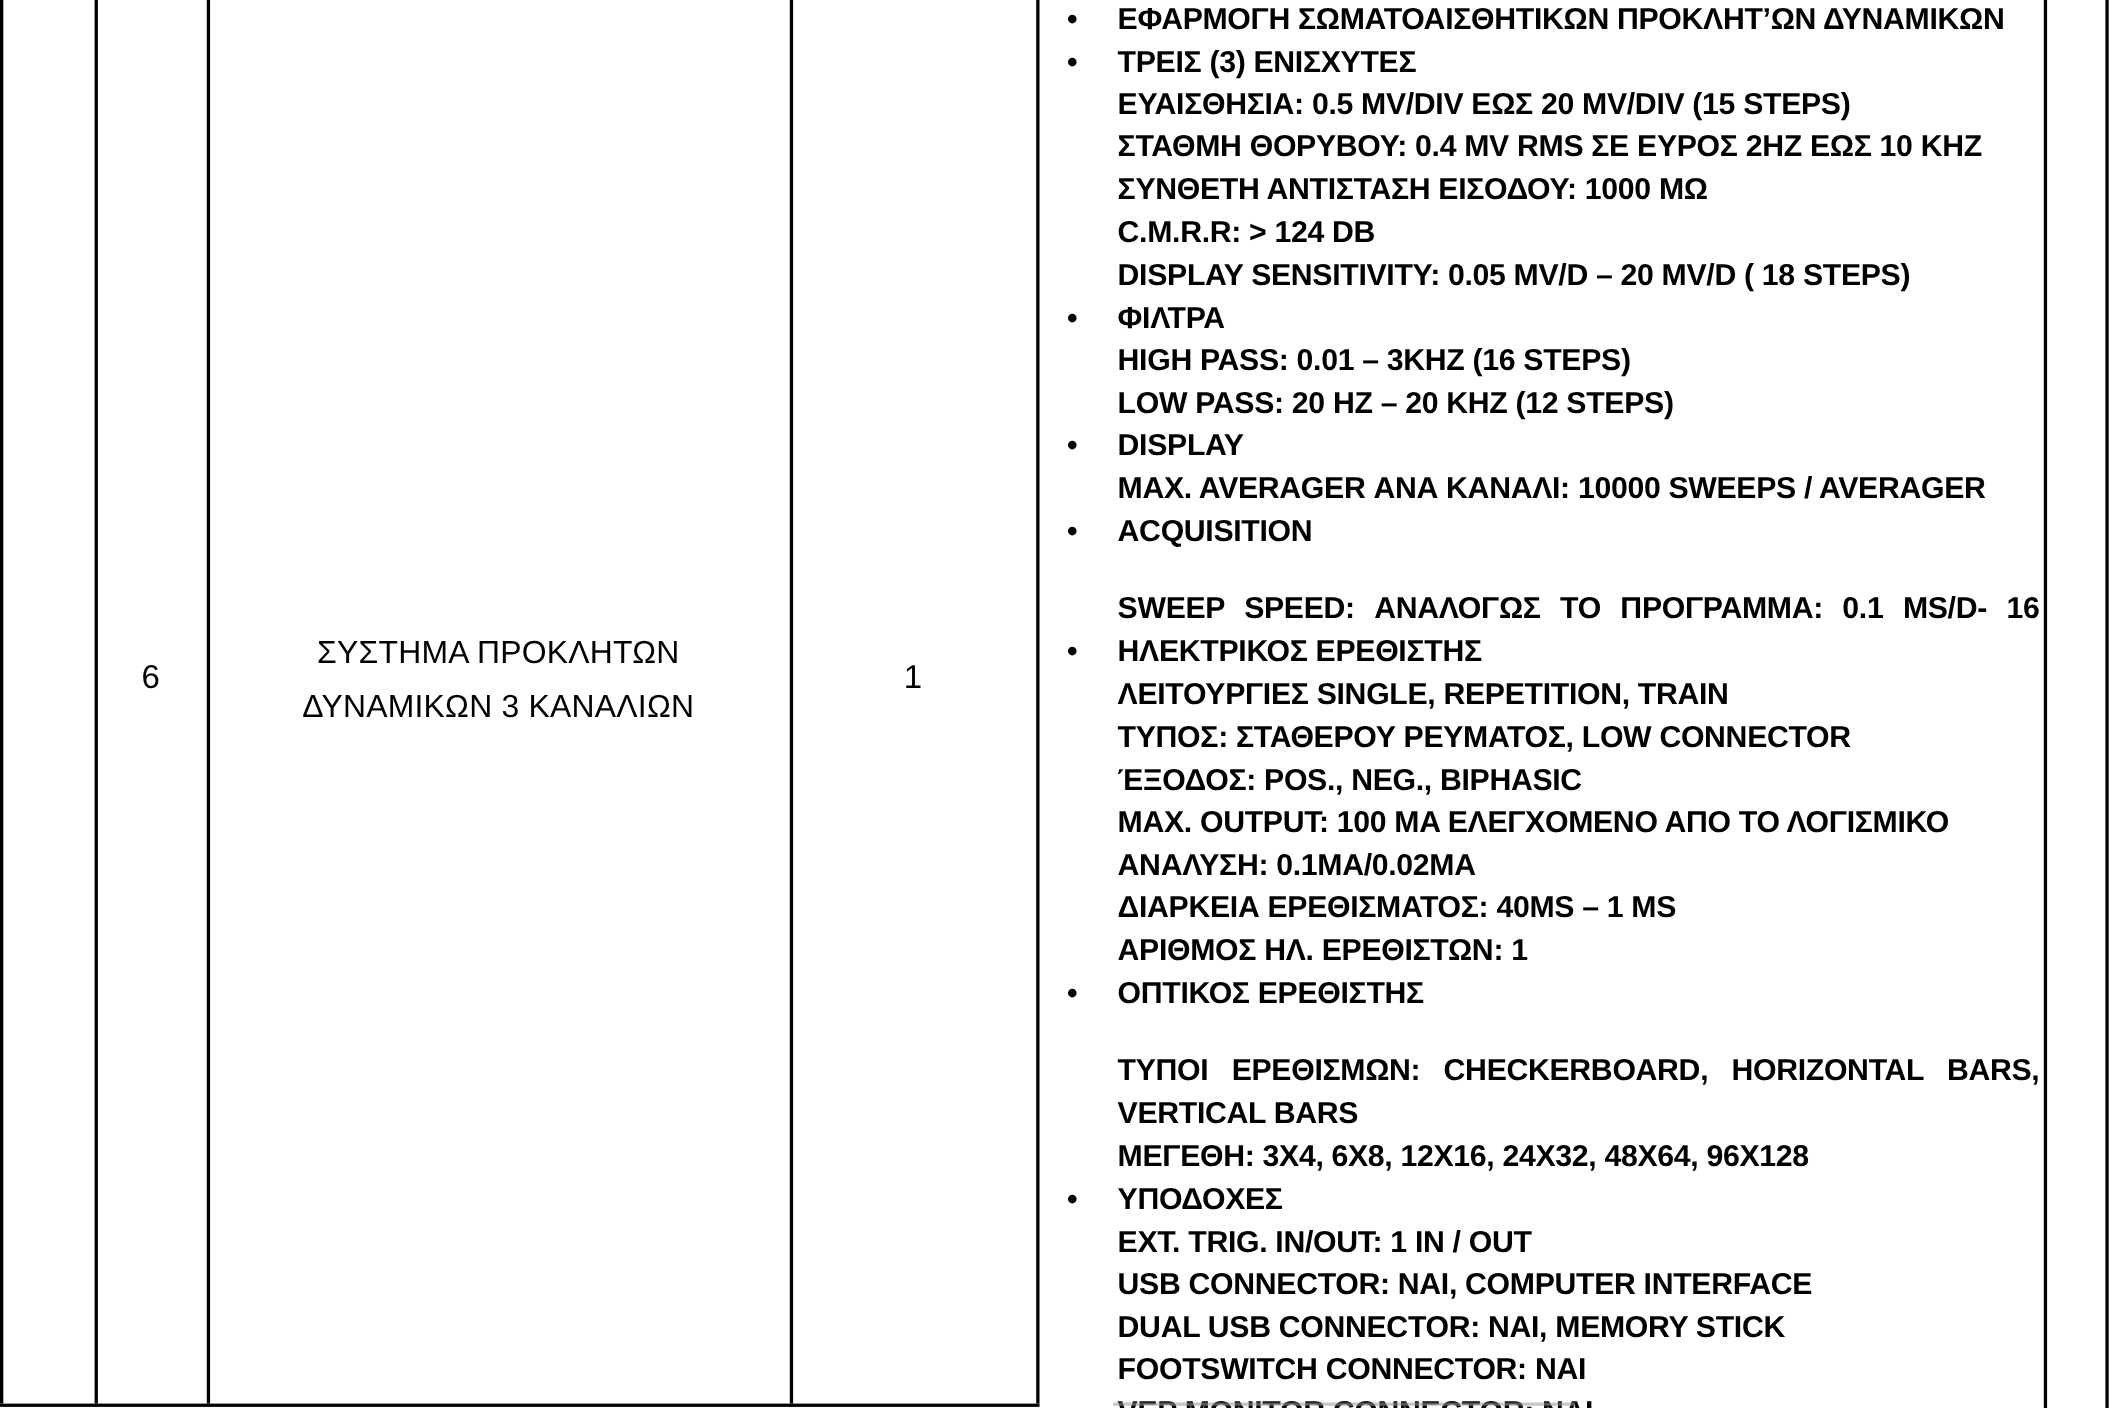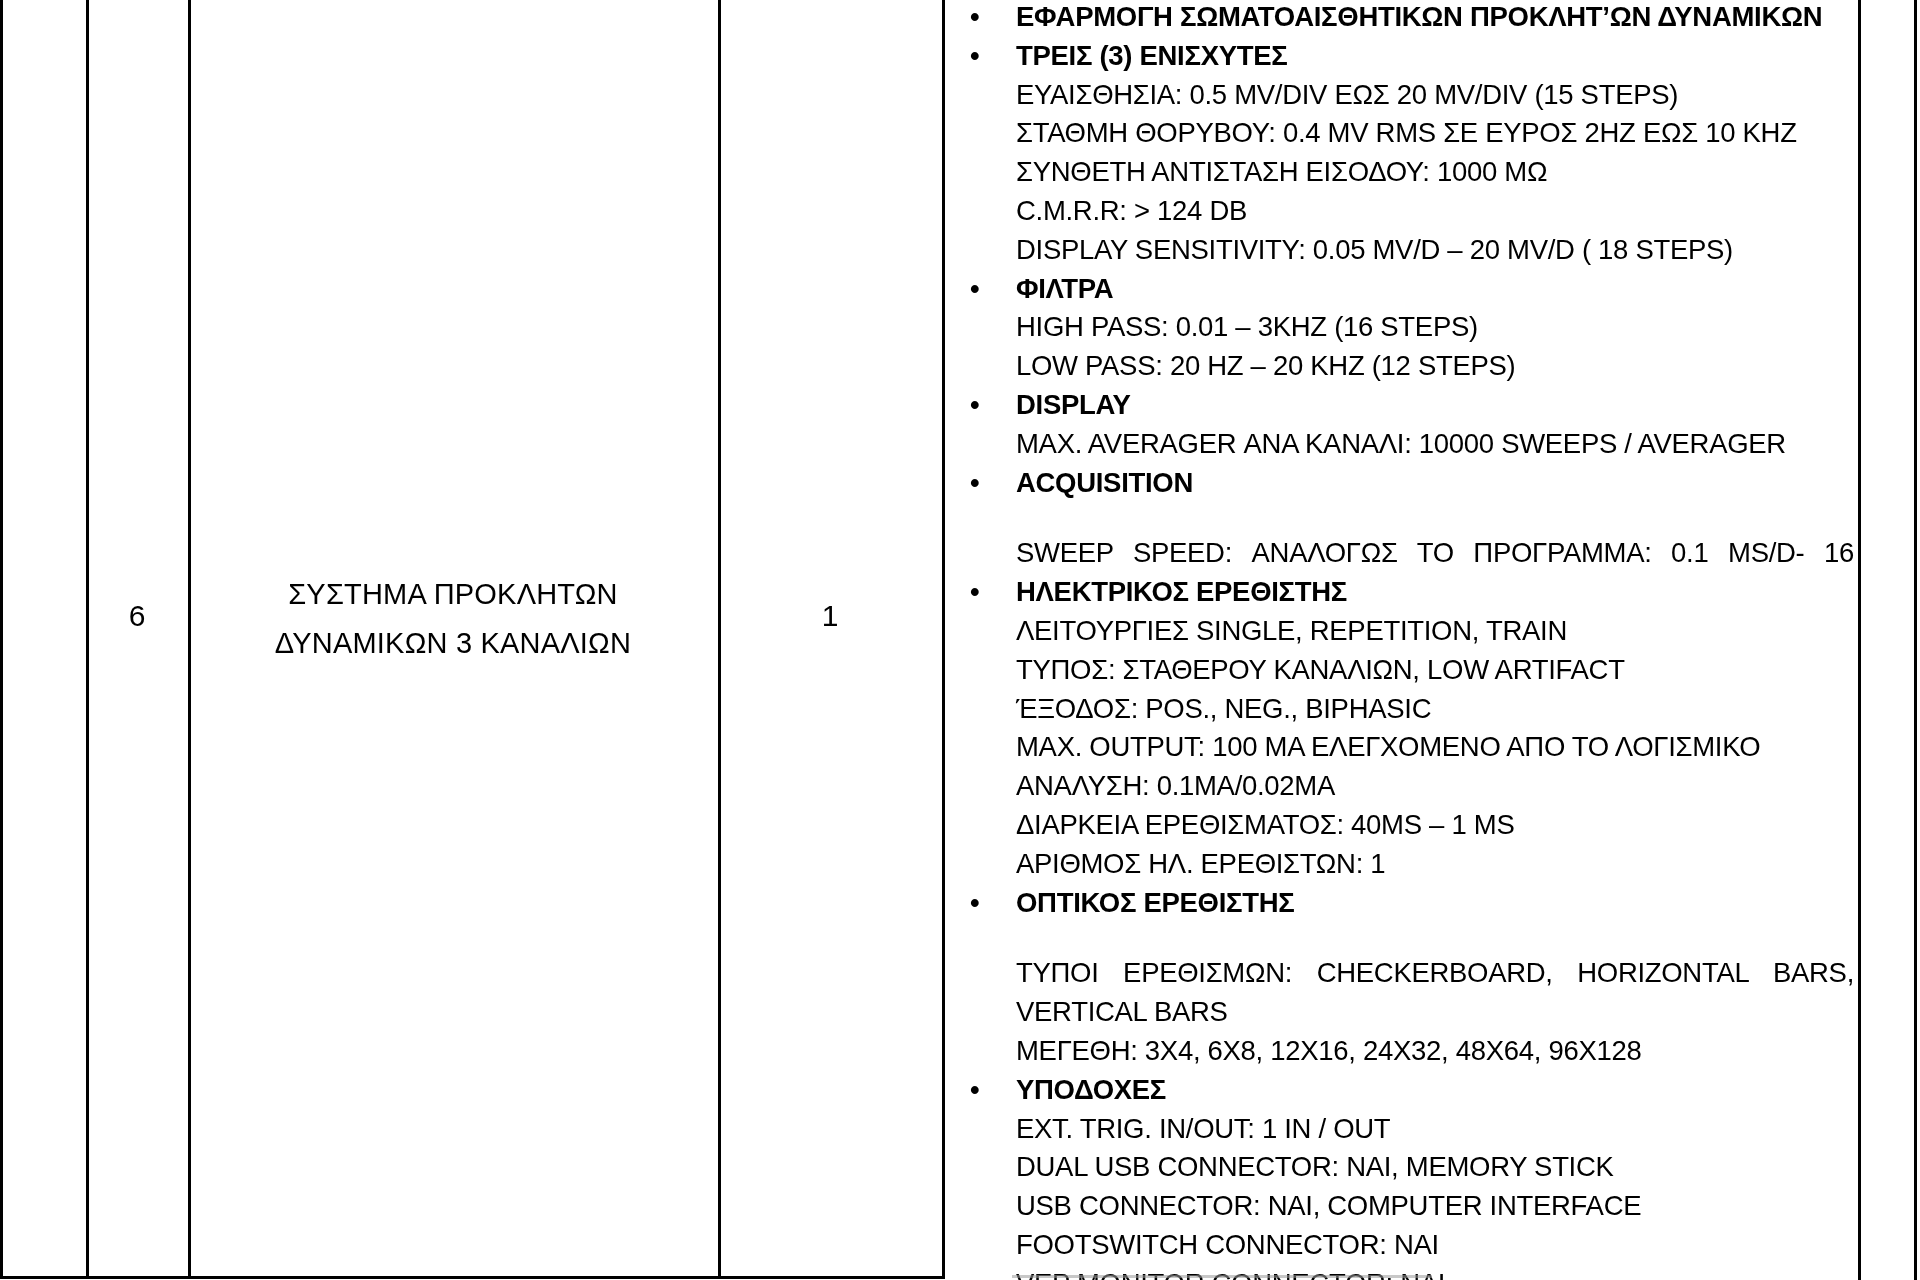--- a/index.html
+++ b/index.html
@@ -23,20 +23,21 @@
   }
   .specs-cell{
     left:944px;top:-2px;width:915px;
   }
   .spec-line{
     position:relative;
     padding-left:72px;padding-right:5px;
     font-size:27.5px;line-height:38.79px;
     letter-spacing:-0.3px;
     white-space:nowrap;
+    font-weight:bold;
   }
   .spec-line.bold{font-weight:bold;}
   .spec-line.justify{
     white-space:normal;
     text-align:justify;
     text-align-last:justify;
     margin-top:32px;
   }
   .spec-line .bullet{
     position:absolute;left:26px;top:0;
@@ -82,31 +83,31 @@
     <div class="spec-line"><span>DISPLAY SENSITIVITY: 0.05 MV/D – 20 MV/D ( 18 STEPS)</span></div>
     <div class="spec-line bold"><span class="bullet">•</span><span>ΦΙΛΤΡΑ</span></div>
     <div class="spec-line"><span>HIGH PASS: 0.01 – 3KHZ (16 STEPS)</span></div>
     <div class="spec-line"><span>LOW PASS: 20 HZ – 20 KHZ (12 STEPS)</span></div>
     <div class="spec-line bold"><span class="bullet">•</span><span>DISPLAY</span></div>
     <div class="spec-line"><span>MAX. AVERAGER ΑΝΑ ΚΑΝΑΛΙ: 10000 SWEEPS / AVERAGER</span></div>
     <div class="spec-line bold"><span class="bullet">•</span><span>ACQUISITION</span></div>
     <div class="spec-line justify"><span>SWEEP SPEED: ΑΝΑΛΟΓΩΣ ΤΟ ΠΡΟΓΡΑΜΜΑ: 0.1 MS/D- 16</span></div>
     <div class="spec-line bold"><span class="bullet">•</span><span>ΗΛΕΚΤΡΙΚΟΣ ΕΡΕΘΙΣΤΗΣ</span></div>
     <div class="spec-line"><span>ΛΕΙΤΟΥΡΓΙΕΣ SINGLE, REPETITION, TRAIN</span></div>
-    <div class="spec-line"><span>ΤΥΠΟΣ: ΣΤΑΘΕΡΟΥ ΚΑΝΑΛΙΩΝ, LOW ARTIFACT</span></div>
+    <div class="spec-line"><span>ΤΥΠΟΣ: ΣΤΑΘΕΡΟΥ ΡΕΥΜΑΤΟΣ, LOW CONNECTOR</span></div>
     <div class="spec-line"><span>ΈΞΟΔΟΣ: POS., NEG., BIPHASIC</span></div>
     <div class="spec-line"><span>MAX. OUTPUT: 100 MA ΕΛΕΓΧΟΜΕΝΟ ΑΠΟ ΤΟ ΛΟΓΙΣΜΙΚΟ</span></div>
     <div class="spec-line"><span>ΑΝΑΛΥΣΗ: 0.1ΜΑ/0.02ΜΑ</span></div>
     <div class="spec-line"><span>ΔΙΑΡΚΕΙΑ ΕΡΕΘΙΣΜΑΤΟΣ: 40MS – 1 MS</span></div>
     <div class="spec-line"><span>ΑΡΙΘΜΟΣ ΗΛ. ΕΡΕΘΙΣΤΩΝ: 1</span></div>
     <div class="spec-line bold"><span class="bullet">•</span><span>ΟΠΤΙΚΟΣ ΕΡΕΘΙΣΤΗΣ</span></div>
     <div class="spec-line justify"><span>ΤΥΠΟΙ ΕΡΕΘΙΣΜΩΝ: CHECKERBOARD, HORIZONTAL BARS,</span></div>
     <div class="spec-line"><span>VERTICAL BARS</span></div>
     <div class="spec-line"><span>ΜΕΓΕΘΗ: 3Χ4, 6Χ8, 12Χ16, 24Χ32, 48Χ64, 96Χ128</span></div>
     <div class="spec-line bold"><span class="bullet">•</span><span>ΥΠΟΔΟΧΕΣ</span></div>
     <div class="spec-line"><span>EXT. TRIG. IN/OUT: 1 IN / OUT</span></div>
+    <div class="spec-line"><span>USB CONNECTOR: NAI, COMPUTER INTERFACE</span></div>
     <div class="spec-line"><span>DUAL USB CONNECTOR: NAI, MEMORY STICK</span></div>
-    <div class="spec-line"><span>USB CONNECTOR: NAI, COMPUTER INTERFACE</span></div>
     <div class="spec-line"><span>FOOTSWITCH CONNECTOR: NAI</span></div>
     <div class="spec-line"><span>VEP MONITOR CONNECTOR: NAI</span></div>
   </div>
 
 <div class="artifact" style="top:1275px;left:1012px;width:420px;height:3px;"></div>
 
 </body></html>

